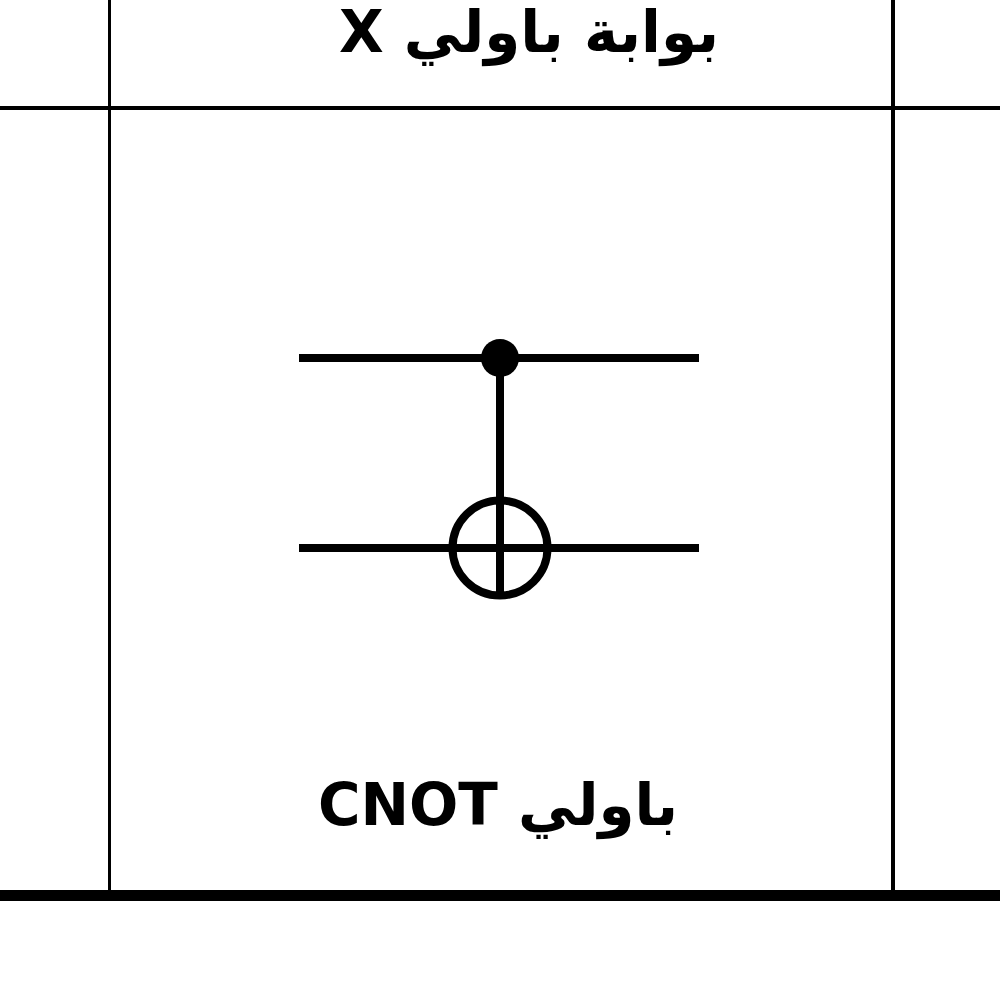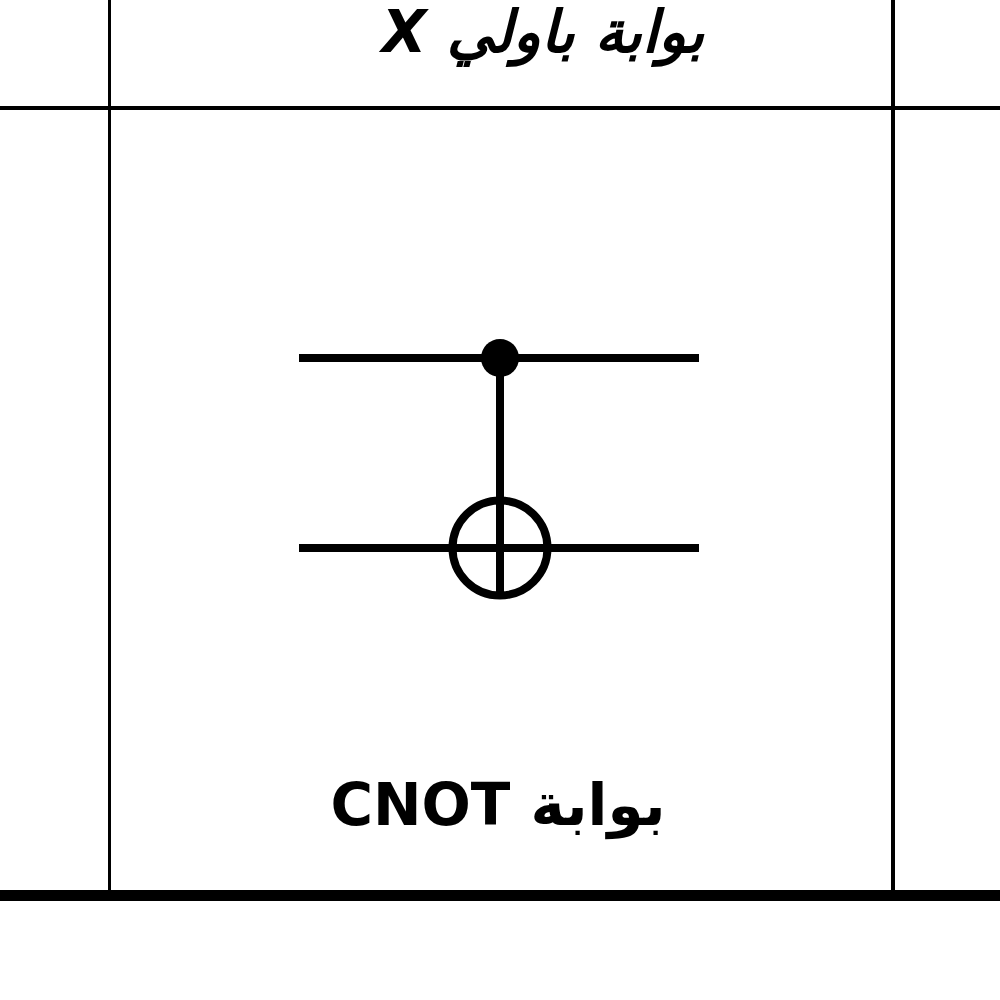--- a/index.html
+++ b/index.html
@@ -16,21 +16,21 @@
     position: absolute;
     transform: translateX(-50%);
     font-family: "DejaVu Sans", sans-serif;
     font-weight: 700;
     font-size: 58px;
     line-height: 1;
     color: var(--ink);
     white-space: nowrap;
     direction: rtl;
   }
-  .label-top { left: 543px; top: 3px; font-style: italic; }
+  .label-top { left: 529px; top: 3px; }
   .label-bottom { left: 498px; top: 776px; }
   .rule { position: absolute; background: var(--ink); }
   .rule-h-top { left: 0; top: 106px; width: 1000px; height: 3.5px; }
   .rule-v-left { left: 107.5px; top: 0; width: 3.5px; height: 890px; }
   .rule-v-right { left: 891px; top: 0; width: 3.5px; height: 890px; }
   .rule-h-bottom-thick { left: 0; top: 890px; width: 1000px; height: 11px; }
   .circuit {
     position: absolute;
     left: 0; top: 0;
     width: 1000px; height: 1000px;
@@ -51,15 +51,15 @@
   <div class="rule rule-h-bottom-thick"></div>
 
   <svg class="circuit" viewBox="0 0 1000 1000" xmlns="http://www.w3.org/2000/svg" aria-hidden="true">
     <line x1="299" y1="358" x2="699" y2="358" stroke="currentColor" stroke-width="8"></line>
     <line x1="299" y1="548" x2="699" y2="548" stroke="currentColor" stroke-width="8"></line>
     <line x1="500" y1="358" x2="500" y2="599" stroke="currentColor" stroke-width="8"></line>
     <circle cx="500" cy="358" r="19" fill="currentColor"></circle>
     <circle cx="500" cy="548" r="47.5" fill="none" stroke="currentColor" stroke-width="8"></circle>
   </svg>
 
-  <div class="cell-label label-bottom">بوابة CNOT</div>
+  <div class="cell-label label-bottom">باولي CNOT</div>
 
 </div>
 
 </body></html>

